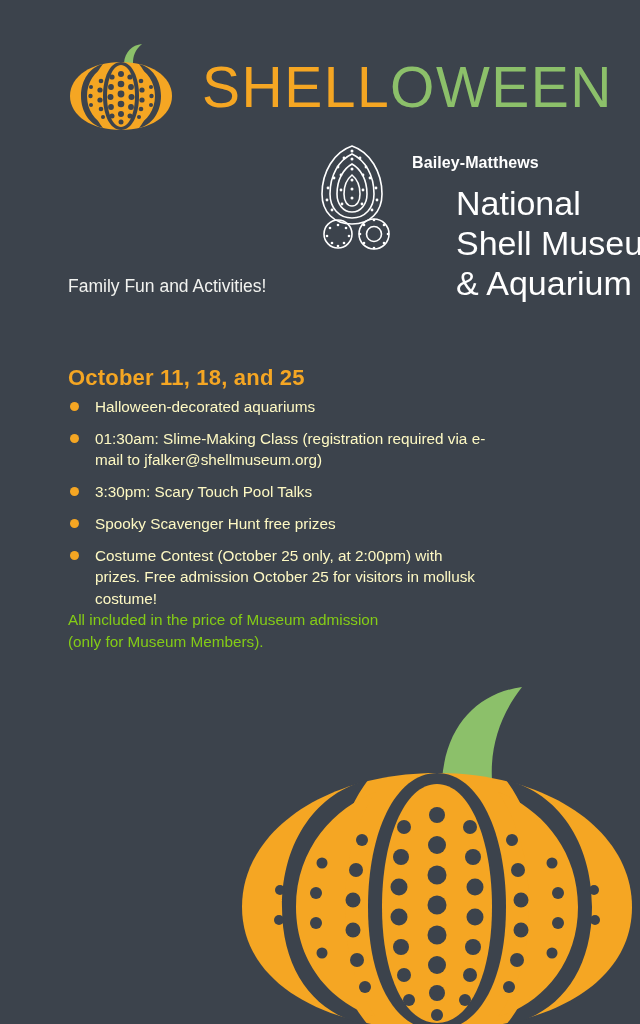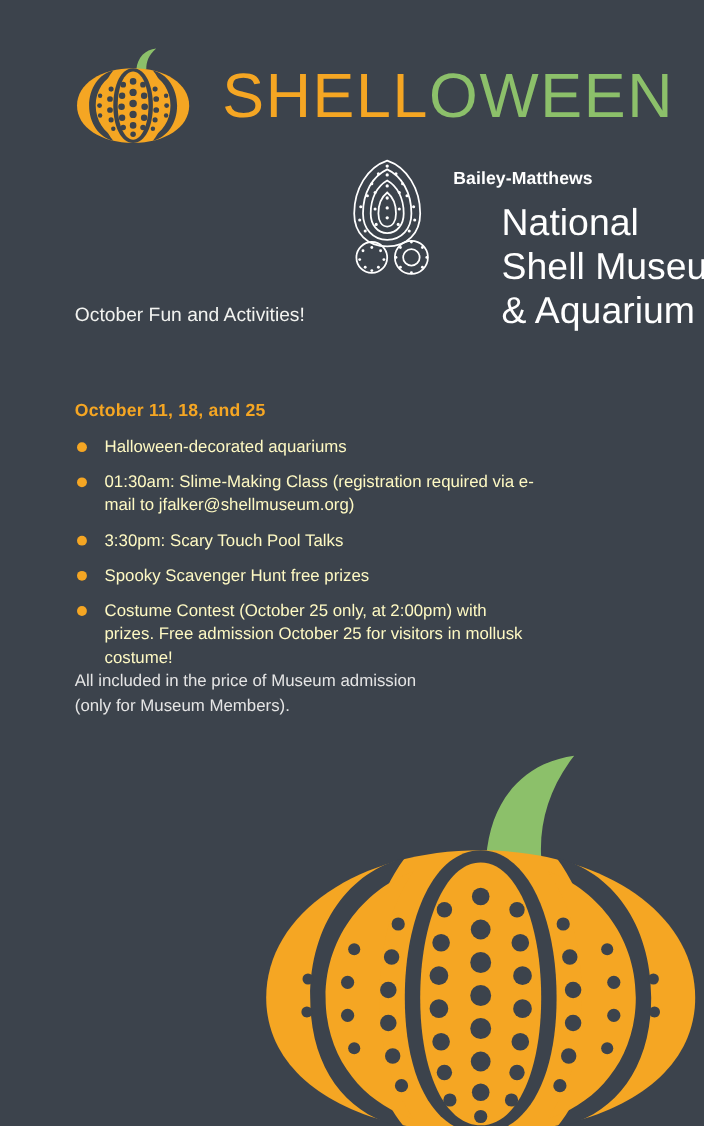--- a/index.html
+++ b/index.html
@@ -62,21 +62,21 @@
     color:#f2f3f0;
     font-size:17.5px;
     line-height:1.48;
   }
 
   
   .dates {
     position:absolute;
     top:365px; left:68px;
     color:#f5a623;
-    font-size:16px;
+    font-size:22px;
     font-weight:bold;
     letter-spacing:.2px;
   }
 
   
   .bullets {
     position:absolute;
     top:396px; left:68px;
     width:420px;
     list-style:none;
@@ -96,21 +96,21 @@
     background:#f5a623;
     border-radius:50%;
     display:block;
   }
 
   
   .footnote {
     position:absolute;
     top:609px; left:68px;
     width:430px;
-    color:#e5e5e5;
+    color:#84cc16;
     font-size:15.3px;
     line-height:1.47;
   }
 
   
   .big-pumpkin {
     position:absolute;
     right:-12px; bottom:-6px;
     width:420px; height:345px;
   }
@@ -232,21 +232,21 @@
       <div class="museum-sub">Bailey-Matthews</div>
       <div class="museum-name">
         <div>National</div>
         <div>Shell Museum</div>
         <div>&amp; Aquarium</div>
       </div>
     </div>
   </div>
 
   <div class="intro">
-    <div>October Fun and Activities!</div>
+    <div>Family Fun and Activities!</div>
   </div>
 
   <div class="dates">October 11, 18, and 25</div>
 
   <ul class="bullets">
     <li>
       <span class="dot"></span>
       <span>Halloween-decorated aquariums</span>
     </li>
     <li>

